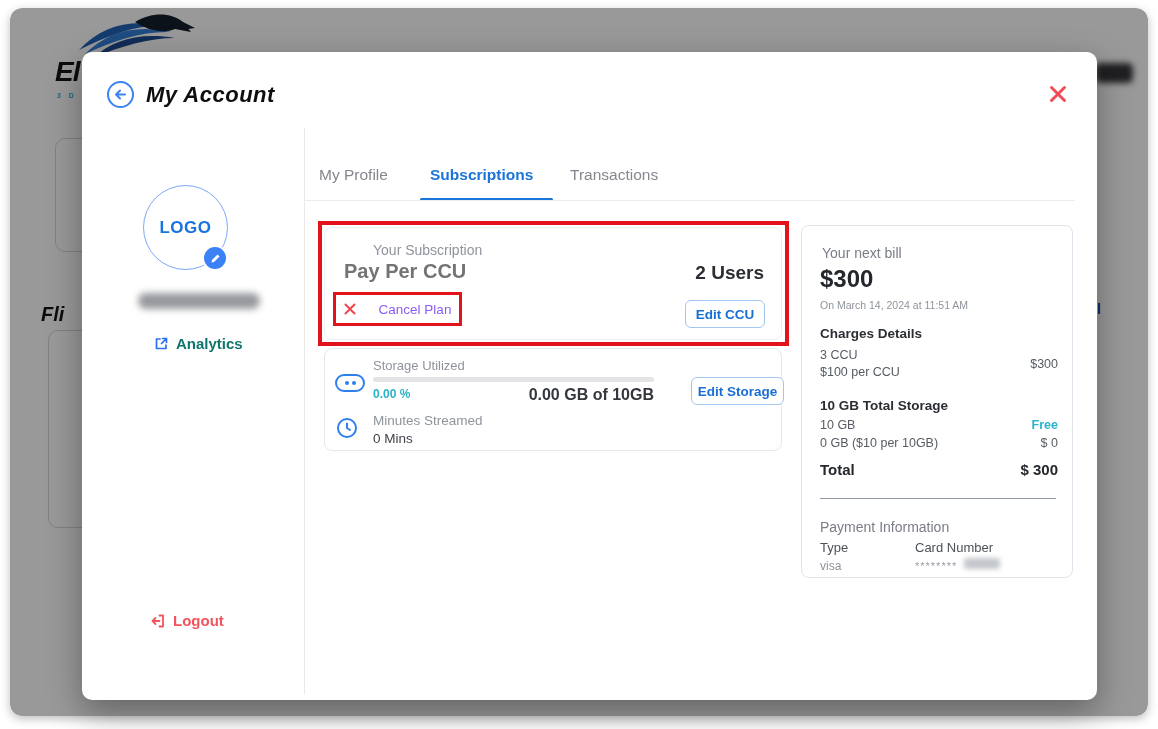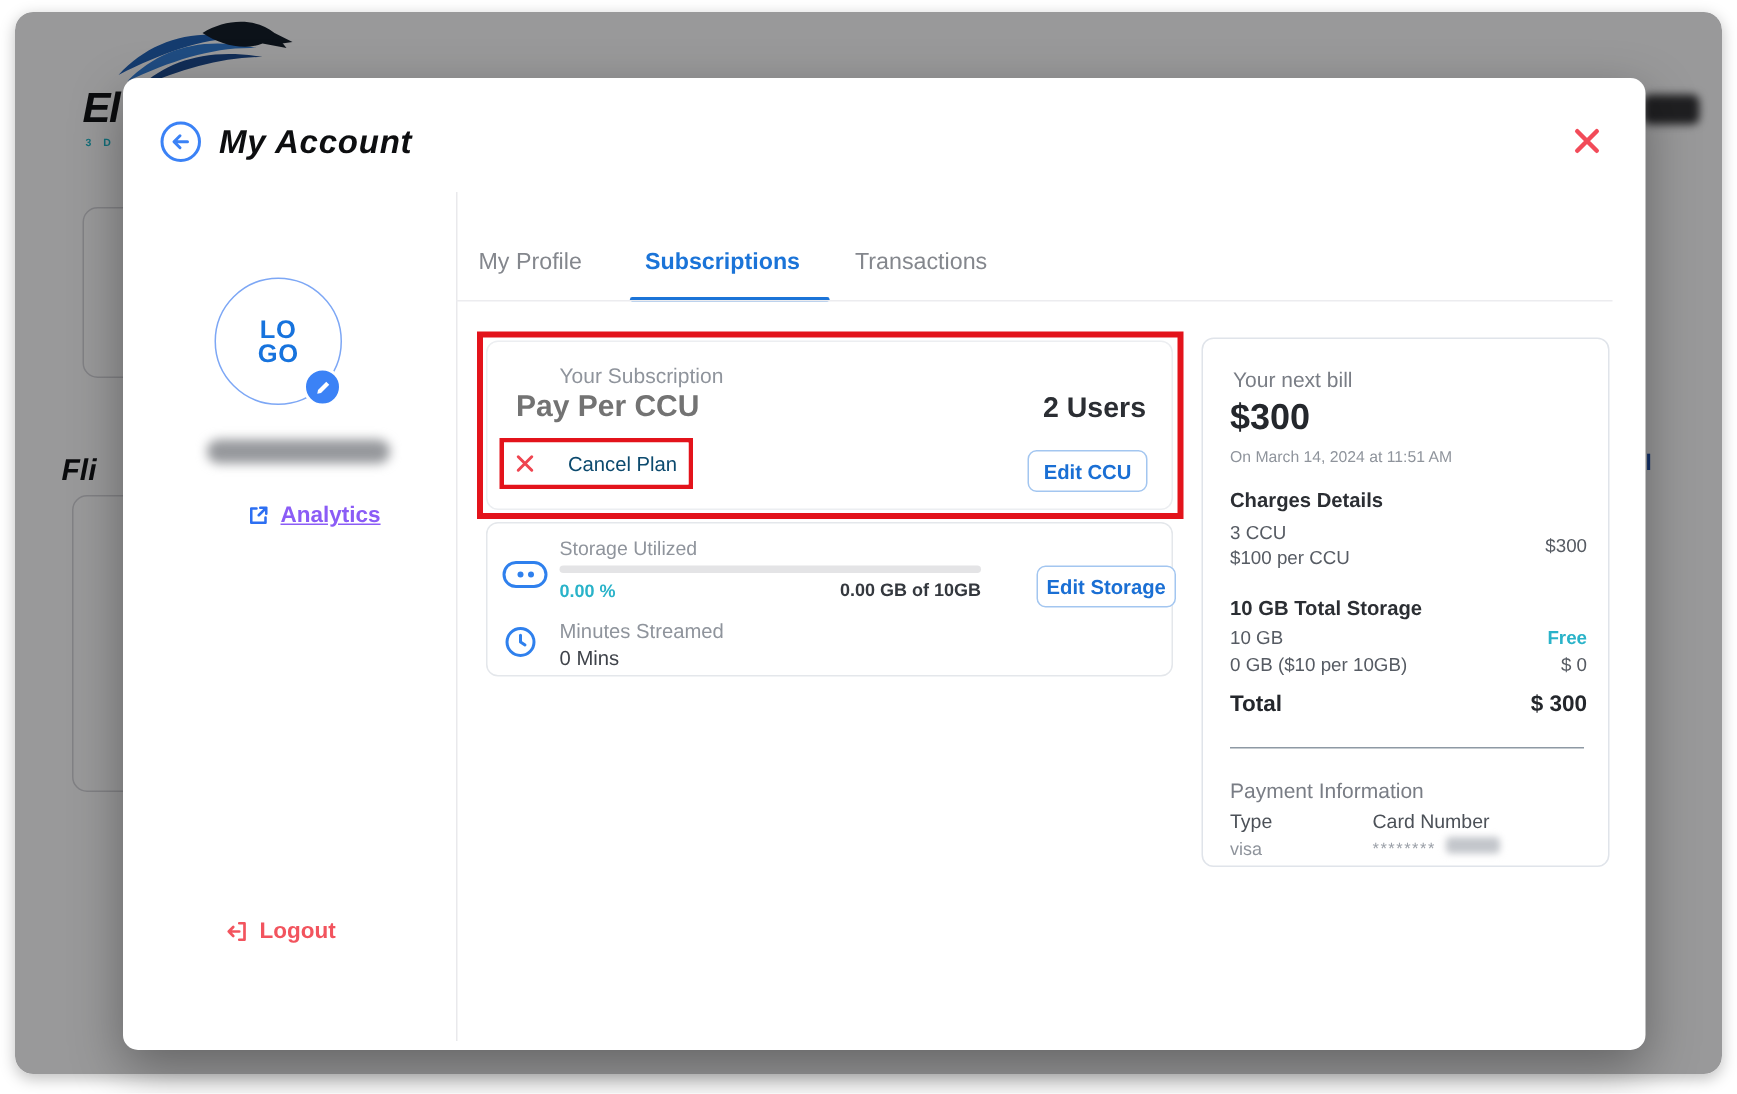--- a/index.html
+++ b/index.html
@@ -20,26 +20,26 @@
 
   
   .modal { position:absolute; left:82px; top:52px; width:1015px; height:648px; background:#fff; border-radius:10px; box-shadow:0 12px 34px rgba(0,0,0,.35); }
   .back-btn { position:absolute; left:25px; top:29px; width:27px; height:27px; border:2px solid #3b82f6; border-radius:50%; background:#fff; display:flex; align-items:center; justify-content:center; cursor:pointer; }
   .modal-title { position:absolute; left:64px; top:30px; font-size:22px; font-weight:800; font-style:italic; color:#0d0e10; letter-spacing:.5px; }
   .close-btn { position:absolute; left:964px; top:30px; width:24px; height:24px; display:flex; align-items:center; justify-content:center; cursor:pointer; }
 
   .side-divider { position:absolute; left:222px; top:76px; width:1px; height:566px; background:#e9e9ec; }
 
   
-  .avatar { position:absolute; left:61px; top:133px; width:85px; height:85px; border:1.5px solid #7da7f5; border-radius:50%; display:flex; flex-direction:column; align-items:center; justify-content:center; line-height:16px; }
+  .avatar { position:absolute; left:61px; top:133px; width:85px; height:85px; border:1.5px solid #7da7f5; border-radius:50%; display:flex; align-items:center; justify-content:center; line-height:16px; }
   .avatar span { font-size:17px; font-weight:800; color:#1773dd; letter-spacing:.5px; }
   .avatar-badge { position:absolute; left:120px; top:193px; width:26px; height:26px; background:#3b82f6; border-radius:50%; border:2px solid #fff; display:flex; align-items:center; justify-content:center; cursor:pointer; }
   .name-blur { position:absolute; left:56px; top:241px; width:122px; height:16px; background:#96989c; border-radius:8px; filter:blur(3.5px); }
   .side-link { position:absolute; display:flex; align-items:center; gap:7px; font-size:15px; font-weight:600; cursor:pointer; }
-  .analytics { left:83px; top:283px; color:#8b5cf6;text-decoration:underline; }
+  .analytics { left:72px; top:283px; color:#0f766e; }
   .logout { left:68px; top:560px; color:#f2545e; }
 
   
   .tab { position:absolute; top:114px; font-size:15.5px; color:#84878d; cursor:pointer; }
   .tab-1 { left:237px; }
   .tab-2 { left:348px; color:#1b74d8; font-weight:600; }
   .tab-3 { left:488px; }
   .tab-underline { position:absolute; left:338px; top:146px; width:133px; height:3px; background:#1b74d8; border-radius:2px; }
   .tabs-divider { position:absolute; left:222px; top:148px; width:771px; height:1px; background:#ececef; }
 
@@ -49,32 +49,32 @@
 
   
   .card { position:absolute; background:#fff; border:1px solid #e4e7eb; border-radius:8px; }
   .sub-card { left:242px; top:175px; width:458px; height:113px; border-color:#eceef1; }
   .usage-card { left:242px; top:296px; width:458px; height:103px; }
   .bill-card { left:719px; top:173px; width:272px; height:353px; border-color:#e0e4ea; }
 
   .sub-label { position:absolute; left:20px; top:14px; font-size:14px; color:#8f949c;margin-left:28px; }
   .sub-plan { position:absolute; left:19px; top:32px; font-size:20px; font-weight:700; color:#737373; }
   .sub-users { position:absolute; right:17px; top:34px; font-size:19px; font-weight:700; color:#2b2e33; }
-  .cancel-btn { position:absolute; inset:0; display:flex; align-items:center; justify-content:center; gap:23px; font-size:13.5px; font-weight:500; color:#0c4a6e; background:#fff; cursor:pointer; }
+  .cancel-btn { position:absolute; inset:0; display:flex; align-items:center; justify-content:center; gap:23px; font-size:13.5px; font-weight:500; color:#8b5cf6; background:#fff; cursor:pointer; }
   .blue-btn { position:absolute; background:#fff; border:1px solid #a3c6f0; border-radius:6px; color:#1a6fd4; font-size:13.5px; font-weight:600; display:flex; align-items:center; justify-content:center; cursor:pointer; font-family:"Liberation Sans", sans-serif; }
   .edit-ccu { right:16px; top:72px; width:80px; height:28px; }
   .edit-storage { left:348px; top:28px; width:93px; height:28px;margin-left:18px; }
 
   .storage-icon { position:absolute; left:10px; top:25px; width:30px; height:18px; border:2px solid #2f80ed; border-radius:9px; display:flex; align-items:center; justify-content:center; gap:3px; }
   .storage-icon i { width:4px; height:4px; background:#2f80ed; border-radius:50%; }
   .usage-label { position:absolute; left:48px; top:9px; font-size:13px; color:#8f949c; }
   .progress-track { position:absolute; left:48px; top:28px; width:281px; height:5px; background:#e4e4e6; border-radius:3px; overflow:hidden; }
   .progress-fill { height:100%; width:0%; background:#2f80ed; }
   .usage-percent { position:absolute; left:48px; top:38px; font-size:12px; font-weight:700; color:#2ab3c9; }
-  .usage-amount { position:absolute; left:189px; top:37px; width:140px; text-align:right; font-size:12px; font-weight:700; color:#34383e; }
+  .usage-amount { position:absolute; left:189px; top:37px; width:140px; text-align:right; font-size:16px; font-weight:700; color:#34383e; }
   .clock-icon { position:absolute; left:11px; top:68px; }
   .minutes-label { position:absolute; left:48px; top:64px; font-size:13.5px; color:#8f949c; }
   .minutes-value { position:absolute; left:48px; top:82px; font-size:13.5px; color:#3f434a; }
 
   
   .bill-title { position:absolute; left:20px; top:19px; font-size:14px; color:#797d85; }
   .bill-amount { position:absolute; left:18px; top:39px; font-size:24px; font-weight:800; color:#24272c; }
   .bill-date { position:absolute; left:18px; top:73px; font-size:10.5px; color:#8f949c; }
   .bill-h { font-weight:700; color:#2b2e33; font-size:13.5px; position:absolute; left:18px; }
   .bill-row-l { position:absolute; left:18px; font-size:12.5px; color:#565b63; }

